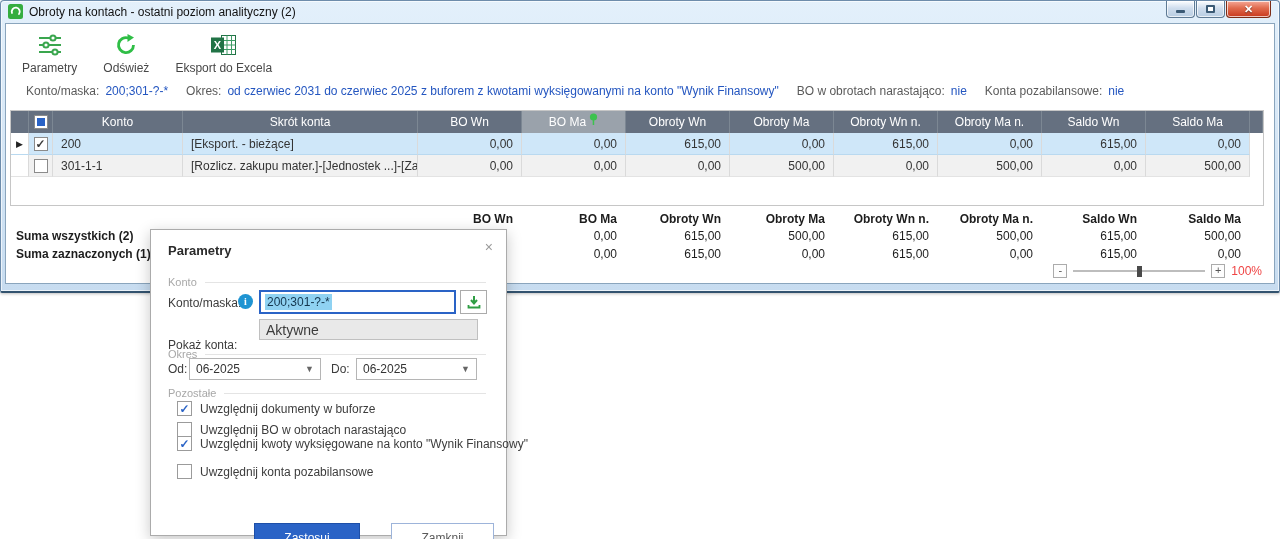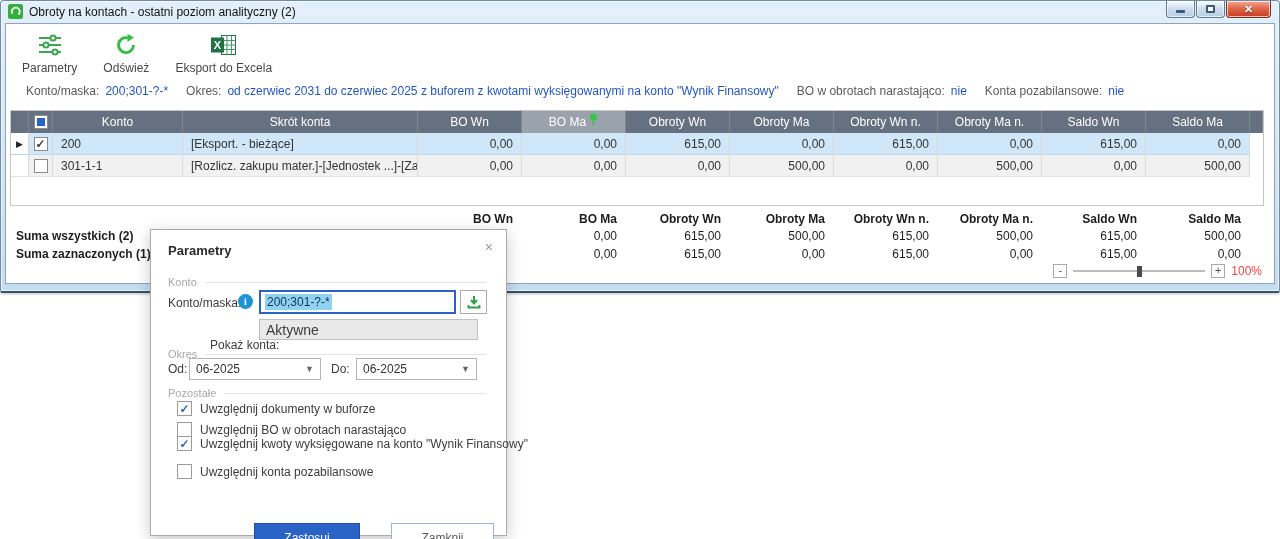--- a/index.html
+++ b/index.html
@@ -341,21 +341,21 @@
     </span>
     <div class="input-box">
       <span class="seltext">200;301-?-*</span>
     </div>
     <div class="dl-btn">
       <svg width="14" height="14" viewBox="0 0 14 14">
         <path d="M7 1 V7 M4 5 L7 8.5 L10 5" fill="none" stroke="#2f9e44" stroke-width="2"></path>
         <path d="M1.5 10 V12.5 H12.5 V10" fill="none" stroke="#2f9e44" stroke-width="1.8"></path>
       </svg>
     </div>
-    <div class="dlg-label" style="left:17px; top:108px;margin-left:42px;">Pokaż konta:</div>
+    <div class="dlg-label" style="left:17px; top:108px;">Pokaż konta:</div>
     <div class="ro-field">
         <span>Aktywne</span>
       </div>
 
     <div class="dlg-group g-okres">
       <span class="gcap">Okres</span>
         <span class="gline"></span>
     </div>
     <div class="dlg-label" style="left:17px; top:132px;">Od:</div>
     <div class="combo od">

